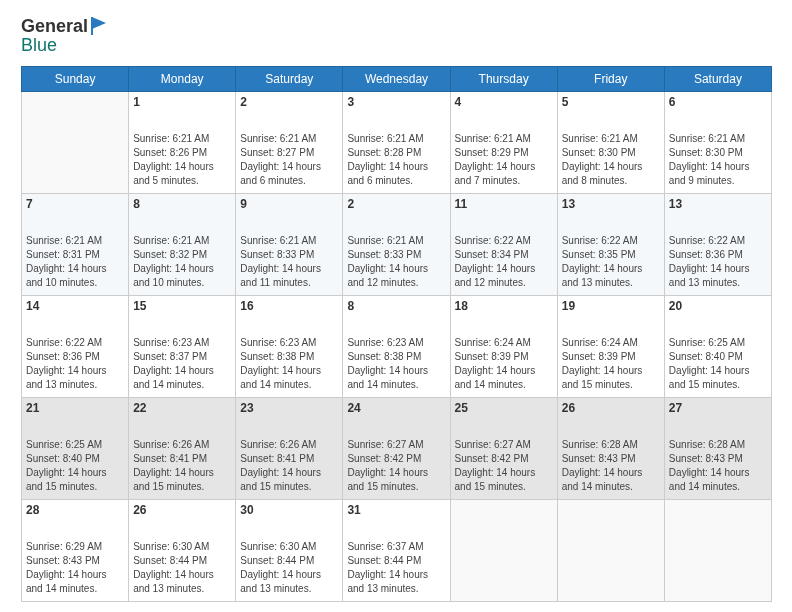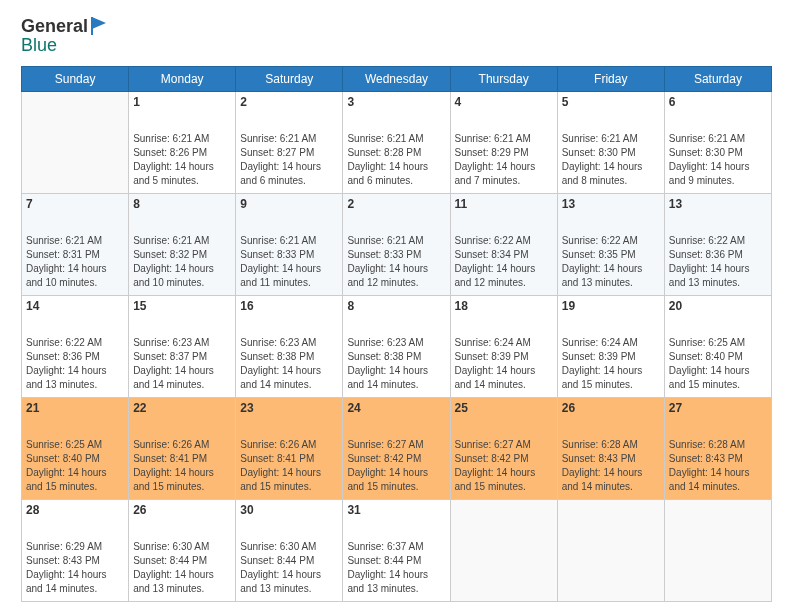--- a/index.html
+++ b/index.html
@@ -268,21 +268,21 @@
 and 15 minutes.</div>
           </td>
           <td>
             <span class="day-number">20</span>
             <div class="day-info" style="white-space: pre-line;">Sunrise: 6:25 AM
 Sunset: 8:40 PM
 Daylight: 14 hours
 and 15 minutes.</div>
           </td>
         </tr>
-        <tr style="background: #fdba74;">
+        <tr style="background: #e5e5e5;">
           <td>
             <span class="day-number">21</span>
             <div class="day-info" style="white-space: pre-line;">Sunrise: 6:25 AM
 Sunset: 8:40 PM
 Daylight: 14 hours
 and 15 minutes.</div>
           </td>
           <td>
             <span class="day-number">22</span>
             <div class="day-info" style="white-space: pre-line;">Sunrise: 6:26 AM

